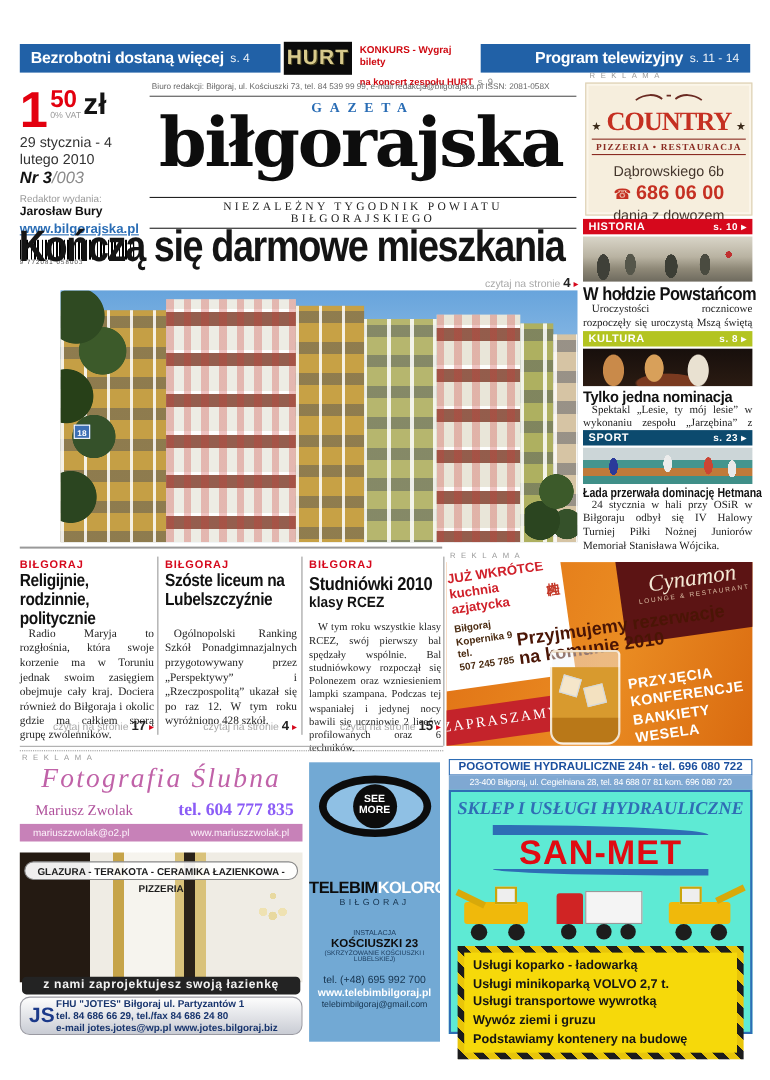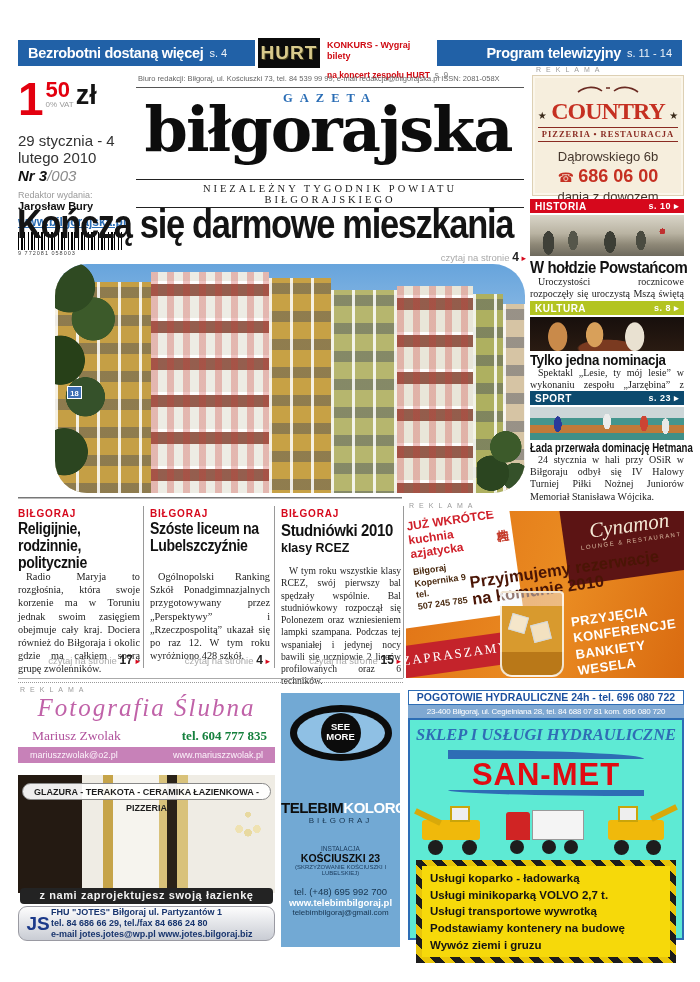--- a/index.html
+++ b/index.html
@@ -26,21 +26,21 @@
 
   .teaser { font-family:"Liberation Serif",serif; font-size:10px; line-height:1.22; color:#222; text-align:justify; text-indent:8px; }
   .body-txt { font-family:"Liberation Serif",serif; font-size:10.3px; line-height:1.28; color:#1d1d1d; text-align:justify; text-indent:8px; }
   .readmore { font-size:9.5px; color:#a9a9a9; text-align:right; }
   .readmore b { color:#222; font-size:12px; }
   .readmore .arr { color:#d6081c; font-size:9px; }
 
   .tag { color:#d6081c; font-weight:bold; font-size:10px; letter-spacing:.8px; }
 
   
-  .photo-main { background:linear-gradient(180deg,#67a4dc 0%,#95c0e7 34%,#c3d9ee 60%,#d9e4ee 100%); overflow:hidden;border-radius:32px; }
+  .photo-main { background:linear-gradient(180deg,#67a4dc 0%,#95c0e7 34%,#c3d9ee 60%,#d9e4ee 100%); overflow:hidden; }
   .win { background-image:
       repeating-linear-gradient(90deg, rgba(255,255,255,.85) 0 3px, transparent 3px 21px),
       repeating-linear-gradient(180deg, rgba(60,70,92,.40) 5px 16px, transparent 16px 33px); }
   .balc { background-image:
       repeating-linear-gradient(90deg, rgba(205,60,55,.30) 0 7px, transparent 7px 16px),
       repeating-linear-gradient(180deg, transparent 0 9px, rgba(255,255,255,.92) 9px 12px, rgba(124,54,36,.78) 12px 24px, transparent 24px 37px); }
   .tree { background:
       radial-gradient(circle 26px at 22% 10%, #2f4a22 97%, transparent),
       radial-gradient(circle 22px at 58% 24%, #3c5a2a 97%, transparent),
       radial-gradient(circle 25px at 8% 42%, #274018 97%, transparent),
@@ -111,21 +111,21 @@
 
   <div class="abs" style="left:18px;top:80px;width:118px">
     <div style="display:flex;align-items:flex-start">
       <span style="color:#e3000f;font-size:46px;font-weight:800;line-height:.85">1</span>
       <span style="display:inline-block;margin-left:2px">
         <span style="color:#e3000f;font-size:22px;font-weight:800;line-height:.9;display:block">50</span>
         <span style="color:#9a9a9a;font-size:8px;display:block">0% VAT</span>
       </span>
       <span style="color:#141414;font-size:27px;font-weight:800;line-height:1.15;margin-left:2px">zł</span>
     </div>
-    <div style="font-size:15px;color:#333;margin-top:13px">29 stycznia - 4 lutego 2010</div>
+    <div style="font-size:13px;color:#333;margin-top:3px">29 stycznia - 4 lutego 2010</div>
     <div style="margin-top:1px"><span style="font-style:italic;font-weight:800;font-size:15px">Nr 3</span><span style="font-style:italic;font-size:15px;color:#8a8a8a">/003</span></div>
     <div style="font-size:9px;color:#9a9a9a;margin-top:5px">Redaktor wydania:</div>
     <div style="font-size:11px;font-weight:800">Jarosław Bury</div>
     <div style="font-size:12px;font-weight:800;color:#2a6db5;text-decoration:underline;margin-top:3px">www.bilgorajska.pl</div>
     <div style="margin-top:3px;width:104px;height:18px;background:repeating-linear-gradient(90deg,#000 0 1px,#fff 1px 3px,#000 3px 5px,#fff 5px 6px,#000 6px 7px,#fff 7px 10px)"></div>
     <div style="font-size:5.5px;color:#444;letter-spacing:1px">9 772081 058003</div>
   </div>
 
   <div class="abs" style="left:136px;top:87px;width:388px;height:1px;background:#555"></div>
   <div class="abs ctr serif" style="left:136px;top:91px;width:388px;font-size:12.5px;font-weight:bold;letter-spacing:7px;color:#2a6db5">GAZETA</div>
@@ -264,21 +264,21 @@
   </div>
 
   <div class="abs" style="left:18px;top:678px;width:385px;border-top:1px solid #aaa"></div>
   <div class="abs dotline" style="left:18px;top:682px;width:385px"></div>
   <div class="abs reklama" style="left:20px;top:686px">REKLAMA</div>
 
   <div class="abs" style="left:18px;top:694px;width:257px">
     <div class="ctr serif" style="font-size:25px;font-style:italic;letter-spacing:2px;color:#c062a8;font-weight:300">Fotografia Ślubna</div>
     <div style="display:flex;justify-content:space-between;align-items:baseline;padding:6px 8px 3px 14px">
       <span class="serif" style="font-size:13.5px;color:#b0519c">Mariusz Zwolak</span>
-      <span class="serif" style="font-size:13px;font-weight:bold;color:#15803d">tel. 604 777 835</span>
+      <span class="serif" style="font-size:16px;font-weight:bold;color:#8b5cf6">tel. 604 777 835</span>
     </div>
     <div style="display:flex;justify-content:space-between;background:#c781b8;color:#fdf3fb;font-size:9px;padding:3px 12px">
       <span>mariuszzwolak@o2.pl</span>
       <span>www.mariuszzwolak.pl</span>
     </div>
   </div>
 
   <div class="abs" style="left:18px;top:775px;width:257px;height:166px">
     <div class="abs" style="left:0;top:0;width:257px;height:118px;background:linear-gradient(90deg,#241a12 0 25%,#efece4 25% 33%,#c6a449 33% 37%,#f6f4ee 37% 55%,#d9c27a 55% 58%,#2a2218 58% 62%,#d9c27a 62% 66%,#efece4 66% 100%);background-blend-mode:normal">
       <div class="abs" style="left:4px;right:4px;top:8px;height:17px;background:rgba(255,255,255,.93);border-radius:9px;border:1px solid #888;text-align:center;font-size:9px;font-weight:800;color:#1d1d1d;line-height:16px">GLAZURA - TERAKOTA - CERAMIKA ŁAZIENKOWA - PIZZERIA</div>
@@ -346,20 +346,20 @@
           <div class="abs" style="left:58px;top:10px;width:28px;height:6px;background:#d8a90a;transform:rotate(-26deg)"></div>
           <div class="wheel" style="left:22px;top:40px;width:15px;height:15px"></div>
           <div class="wheel" style="left:54px;top:40px;width:15px;height:15px"></div>
         </div>
       </div>
       <div class="hazard" style="margin:4px 6px 0">
         <div style="background:#f6d90a;padding:4px 8px;font-size:11.5px;font-weight:800;color:#141414;line-height:1.45">
           <div>Usługi koparko - ładowarką</div>
           <div>Usługi minikoparką VOLVO 2,7 t.</div>
           <div>Usługi transportowe wywrotką</div>
+          <div>Wywóz ziemi i gruzu</div>
           <div>Podstawiamy kontenery na budowę</div>
-          <div>Wywóz ziemi i gruzu</div>
         </div>
       </div>
     </div>
   </div>
 
 </div>
 
 </body></html>

